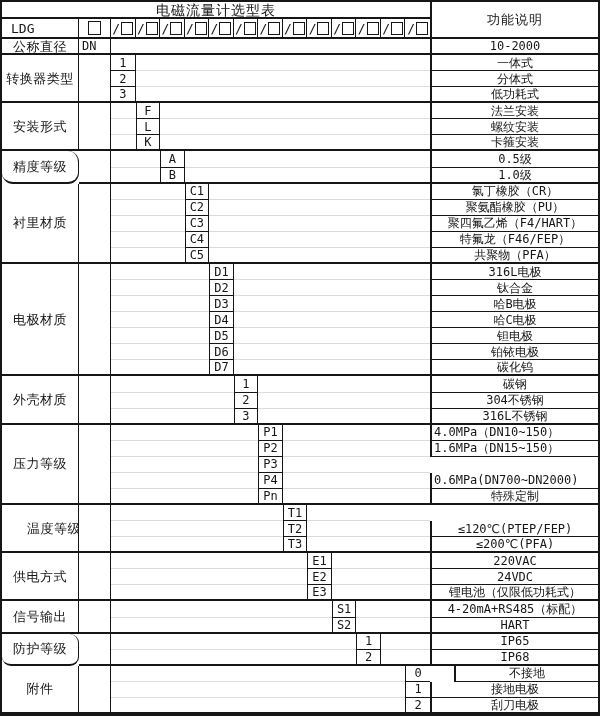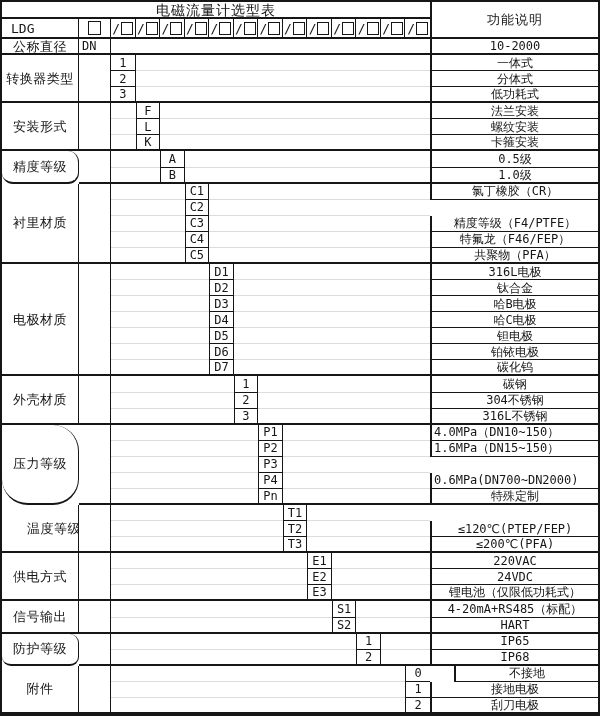--- a/index.html
+++ b/index.html
@@ -148,21 +148,22 @@
     <div class="cell bbf" style="grid-area: 14 / 3 / auto / 6;"></div>
     <div class="cell code bl br bb" style="grid-area: 14 / 6;">C3</div>
     <div class="cell bbf" style="grid-area: 14 / 7 / auto / 16;"></div>
     <div class="cell bbf" style="grid-area: 15 / 3 / auto / 6;"></div>
     <div class="cell code bl br bb" style="grid-area: 15 / 6;">C4</div>
     <div class="cell bbf" style="grid-area: 15 / 7 / auto / 16;"></div>
     <div class="cell bb2" style="grid-area: 16 / 3 / auto / 6;"></div>
     <div class="cell code bl br bb2" style="grid-area: 16 / 6;">C5</div>
     <div class="cell bb2" style="grid-area: 16 / 7 / auto / 16;"></div>
     <div class="cell desc bl2 bb" style="grid-area: 12 / 16;">氯丁橡胶（CR）</div>
-    <div class="cell desc bl2 bb" style="grid-area: 14 / 16;">精度等级（F4/PTFE）</div>
+    <div class="cell desc bl2 bb" style="grid-area: 13 / 16;">聚氨酯橡胶（PU）</div>
+    <div class="cell desc bl2 bb" style="grid-area: 14 / 16;">聚四氟乙烯（F4/HART）</div>
     <div class="cell desc bl2 bb" style="grid-area: 15 / 16;">特氟龙（F46/FEP）</div>
     <div class="cell desc bl2 bb2" style="grid-area: 16 / 16;">共聚物（PFA）</div>
     <div class="cell cat br bb2" style="grid-area: 17 / 1 / 24;">电极材质</div>
     <div class="cell br bb2" style="grid-area: 17 / 2 / 24;"></div>
     <div class="cell bbf" style="grid-area: 17 / 3 / auto / 7;"></div>
     <div class="cell code bl br bb" style="grid-area: 17 / 7;">D1</div>
     <div class="cell bbf" style="grid-area: 17 / 8 / auto / 16;"></div>
     <div class="cell bbf" style="grid-area: 18 / 3 / auto / 7;"></div>
     <div class="cell code bl br bb" style="grid-area: 18 / 7;">D2</div>
     <div class="cell bbf" style="grid-area: 18 / 8 / auto / 16;"></div>
@@ -195,21 +196,21 @@
     <div class="cell bbf" style="grid-area: 24 / 9 / auto / 16;"></div>
     <div class="cell bbf" style="grid-area: 25 / 3 / auto / 8;"></div>
     <div class="cell code bl br bb" style="grid-area: 25 / 8;">2</div>
     <div class="cell bbf" style="grid-area: 25 / 9 / auto / 16;"></div>
     <div class="cell bb2" style="grid-area: 26 / 3 / auto / 8;"></div>
     <div class="cell code bl br bb2" style="grid-area: 26 / 8;">3</div>
     <div class="cell bb2" style="grid-area: 26 / 9 / auto / 16;"></div>
     <div class="cell desc bl2 bb" style="grid-area: 24 / 16;">碳钢</div>
     <div class="cell desc bl2 bb" style="grid-area: 25 / 16;">304不锈钢</div>
     <div class="cell desc bl2 bb2" style="grid-area: 26 / 16;">316L不锈钢</div>
-    <div class="cell cat br bb2" style="grid-area: 27 / 1 / 32; border-radius: 26px;">压力等级</div>
+    <div class="cell cat br bb2" style="grid-area: 27 / 1 / 32;">压力等级</div>
     <div class="cell br bb2" style="grid-area: 27 / 2 / 32;"></div>
     <div class="cell bbf" style="grid-area: 27 / 3 / auto / 9;"></div>
     <div class="cell code bl br bb" style="grid-area: 27 / 9;">P1</div>
     <div class="cell bbf" style="grid-area: 27 / 10 / auto / 16;"></div>
     <div class="cell bbf" style="grid-area: 28 / 3 / auto / 9;"></div>
     <div class="cell code bl br bb" style="grid-area: 28 / 9;">P2</div>
     <div class="cell bbf" style="grid-area: 28 / 10 / auto / 16;"></div>
     <div class="cell bbf" style="grid-area: 29 / 3 / auto / 9;"></div>
     <div class="cell code bl br bb" style="grid-area: 29 / 9;">P3</div>
     <div class="cell bbf" style="grid-area: 29 / 10 / auto / 16;"></div>

